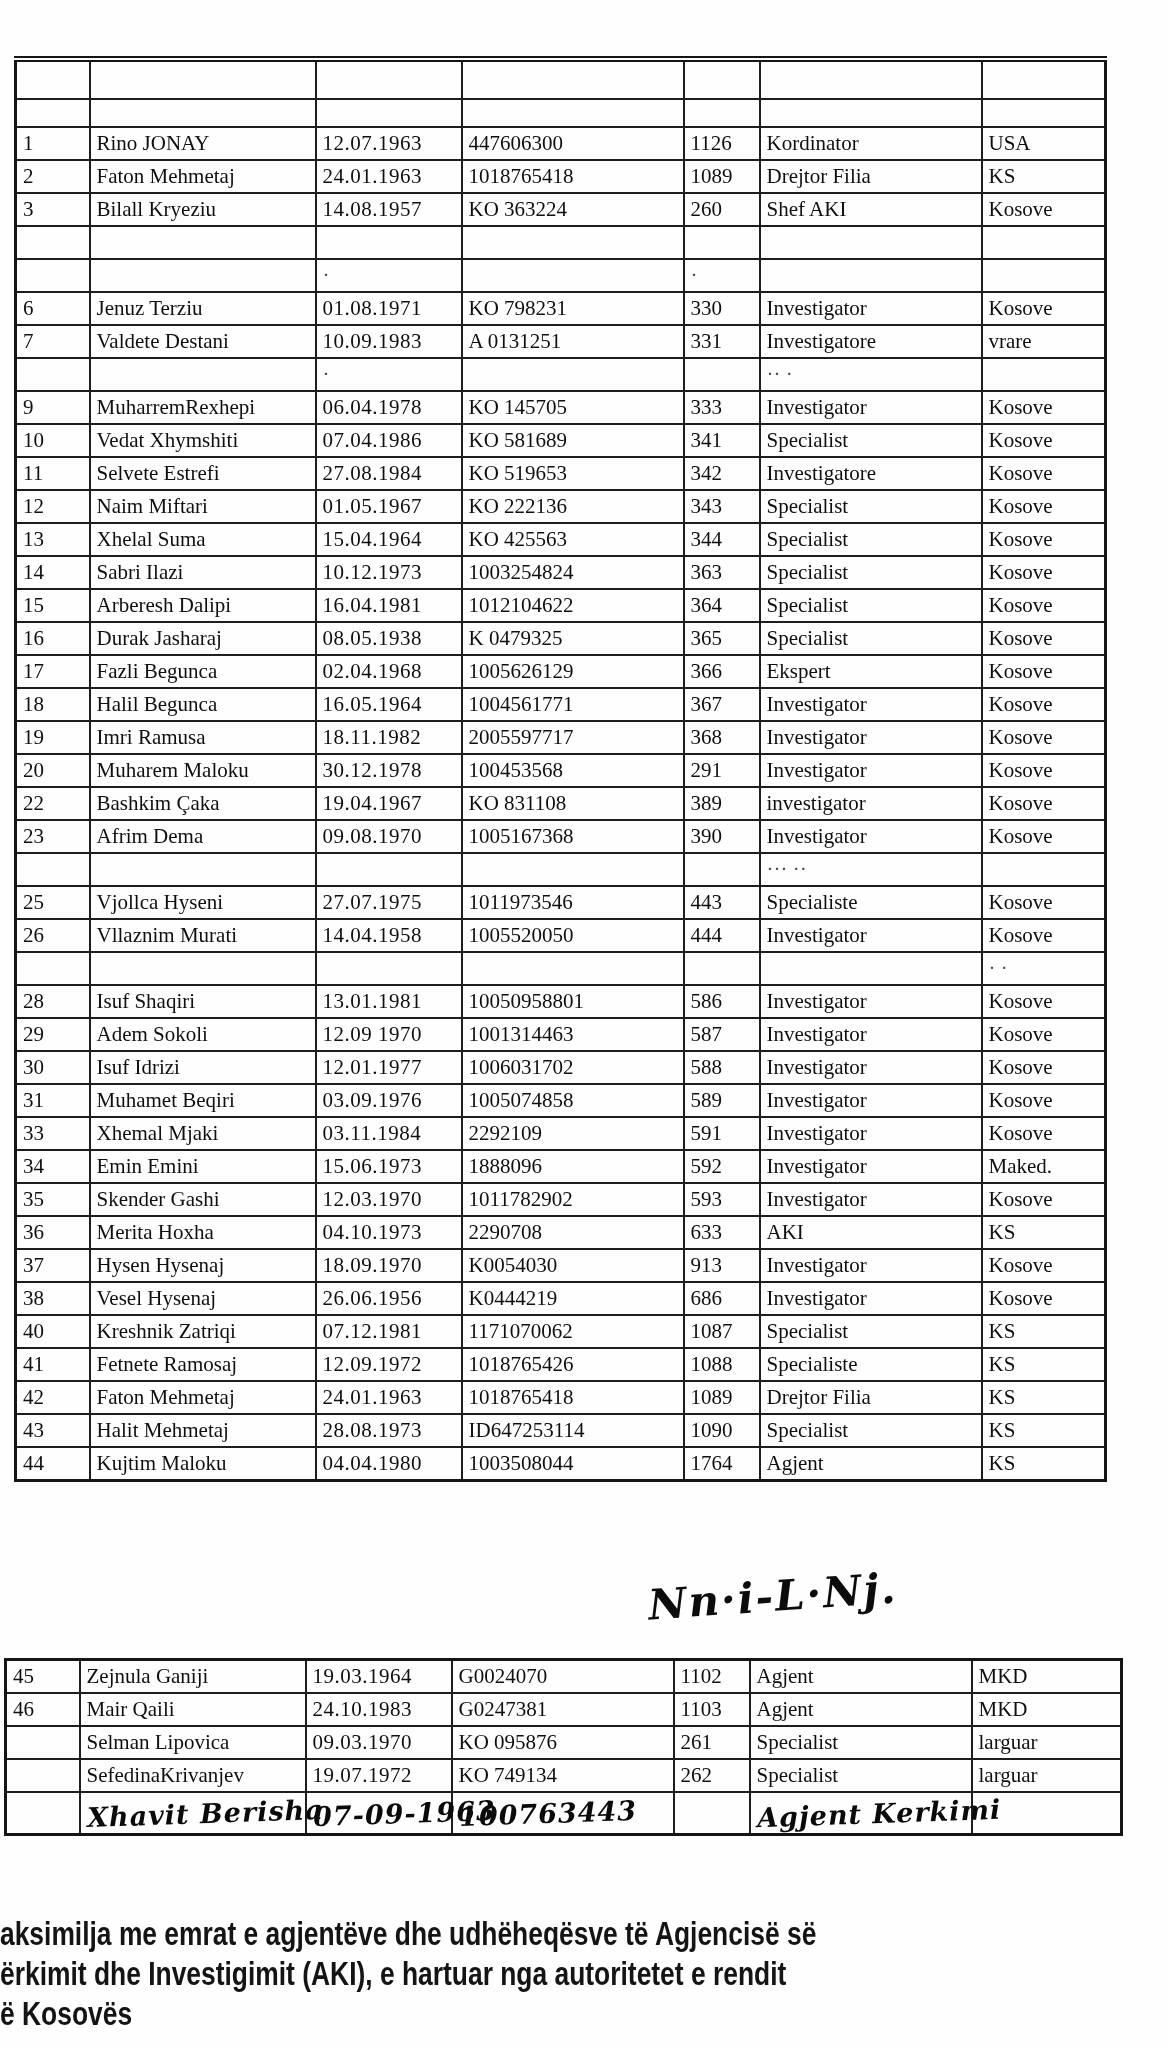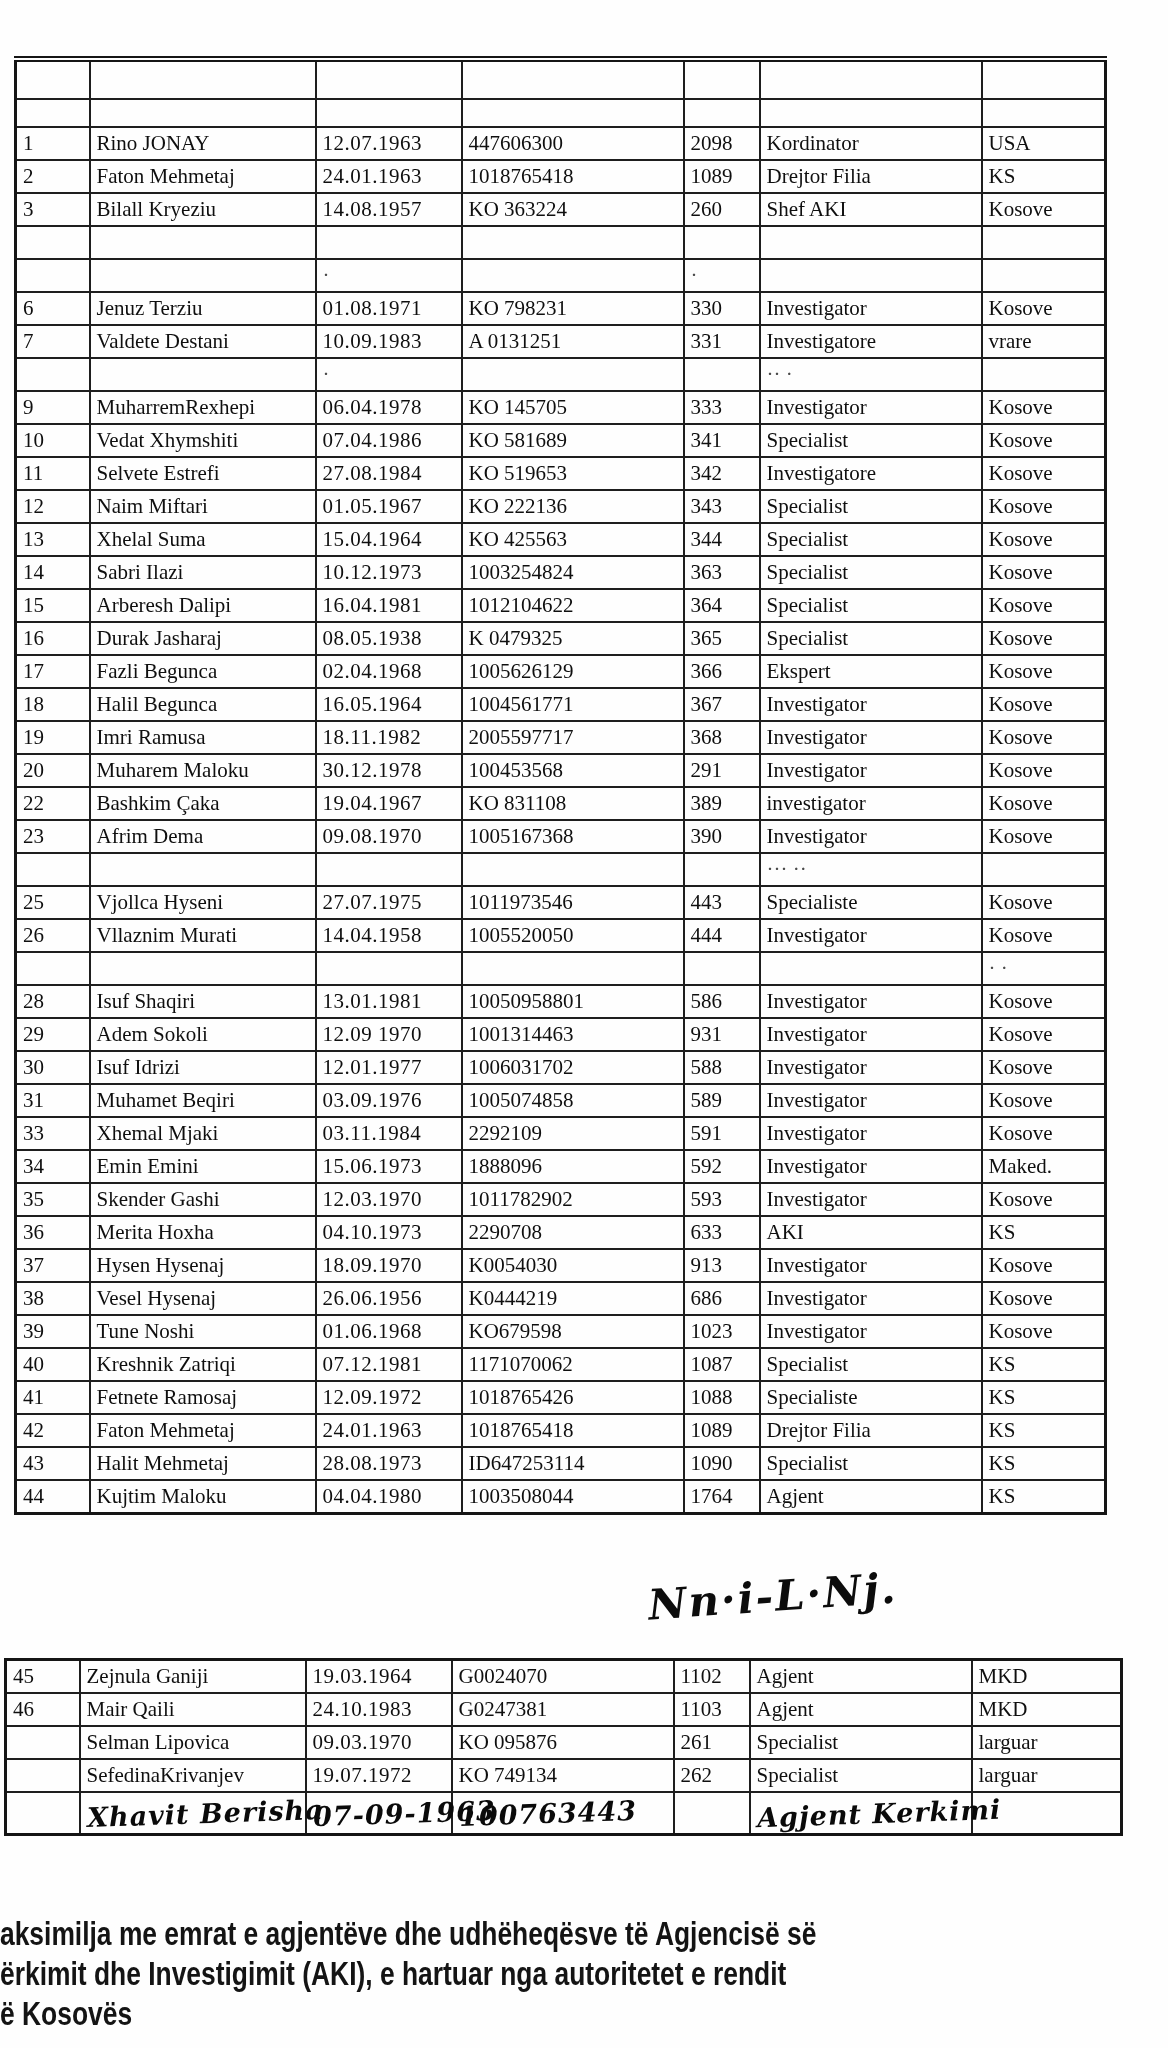--- a/index.html
+++ b/index.html
@@ -105,21 +105,21 @@
           <td class="c-id"></td>
           <td class="c-code"></td>
           <td class="c-role"></td>
           <td class="c-country"></td>
         </tr>
         <tr class="data">
           <td class="c-n">1</td>
           <td class="c-name">Rino JONAY</td>
           <td class="c-dob">12.07.1963</td>
           <td class="c-id">447606300</td>
-          <td class="c-code">2098</td>
+          <td class="c-code">1126</td>
           <td class="c-role">Kordinator</td>
           <td class="c-country">USA</td>
         </tr>
         <tr class="data">
           <td class="c-n">2</td>
           <td class="c-name">Faton Mehmetaj</td>
           <td class="c-dob">24.01.1963</td>
           <td class="c-id">1018765418</td>
           <td class="c-code">1089</td>
           <td class="c-role">Drejtor Filia</td>
@@ -348,21 +348,21 @@
           <td class="c-id">10050958801</td>
           <td class="c-code">586</td>
           <td class="c-role">Investigator</td>
           <td class="c-country">Kosove</td>
         </tr>
         <tr class="data">
           <td class="c-n">29</td>
           <td class="c-name">Adem Sokoli</td>
           <td class="c-dob">12.09 1970</td>
           <td class="c-id">1001314463</td>
-          <td class="c-code">931</td>
+          <td class="c-code">587</td>
           <td class="c-role">Investigator</td>
           <td class="c-country">Kosove</td>
         </tr>
         <tr class="data">
           <td class="c-n">30</td>
           <td class="c-name">Isuf Idrizi</td>
           <td class="c-dob">12.01.1977</td>
           <td class="c-id">1006031702</td>
           <td class="c-code">588</td>
           <td class="c-role">Investigator</td>
@@ -421,29 +421,20 @@
           <td class="c-code">913</td>
           <td class="c-role">Investigator</td>
           <td class="c-country">Kosove</td>
         </tr>
         <tr class="data">
           <td class="c-n">38</td>
           <td class="c-name">Vesel Hysenaj</td>
           <td class="c-dob">26.06.1956</td>
           <td class="c-id">K0444219</td>
           <td class="c-code">686</td>
-          <td class="c-role">Investigator</td>
-          <td class="c-country">Kosove</td>
-        </tr>
-        <tr class="data">
-          <td class="c-n">39</td>
-          <td class="c-name">Tune Noshi</td>
-          <td class="c-dob">01.06.1968</td>
-          <td class="c-id">KO679598</td>
-          <td class="c-code">1023</td>
           <td class="c-role">Investigator</td>
           <td class="c-country">Kosove</td>
         </tr>
         <tr class="data">
           <td class="c-n">40</td>
           <td class="c-name">Kreshnik Zatriqi</td>
           <td class="c-dob">07.12.1981</td>
           <td class="c-id">1171070062</td>
           <td class="c-code">1087</td>
           <td class="c-role">Specialist</td>

